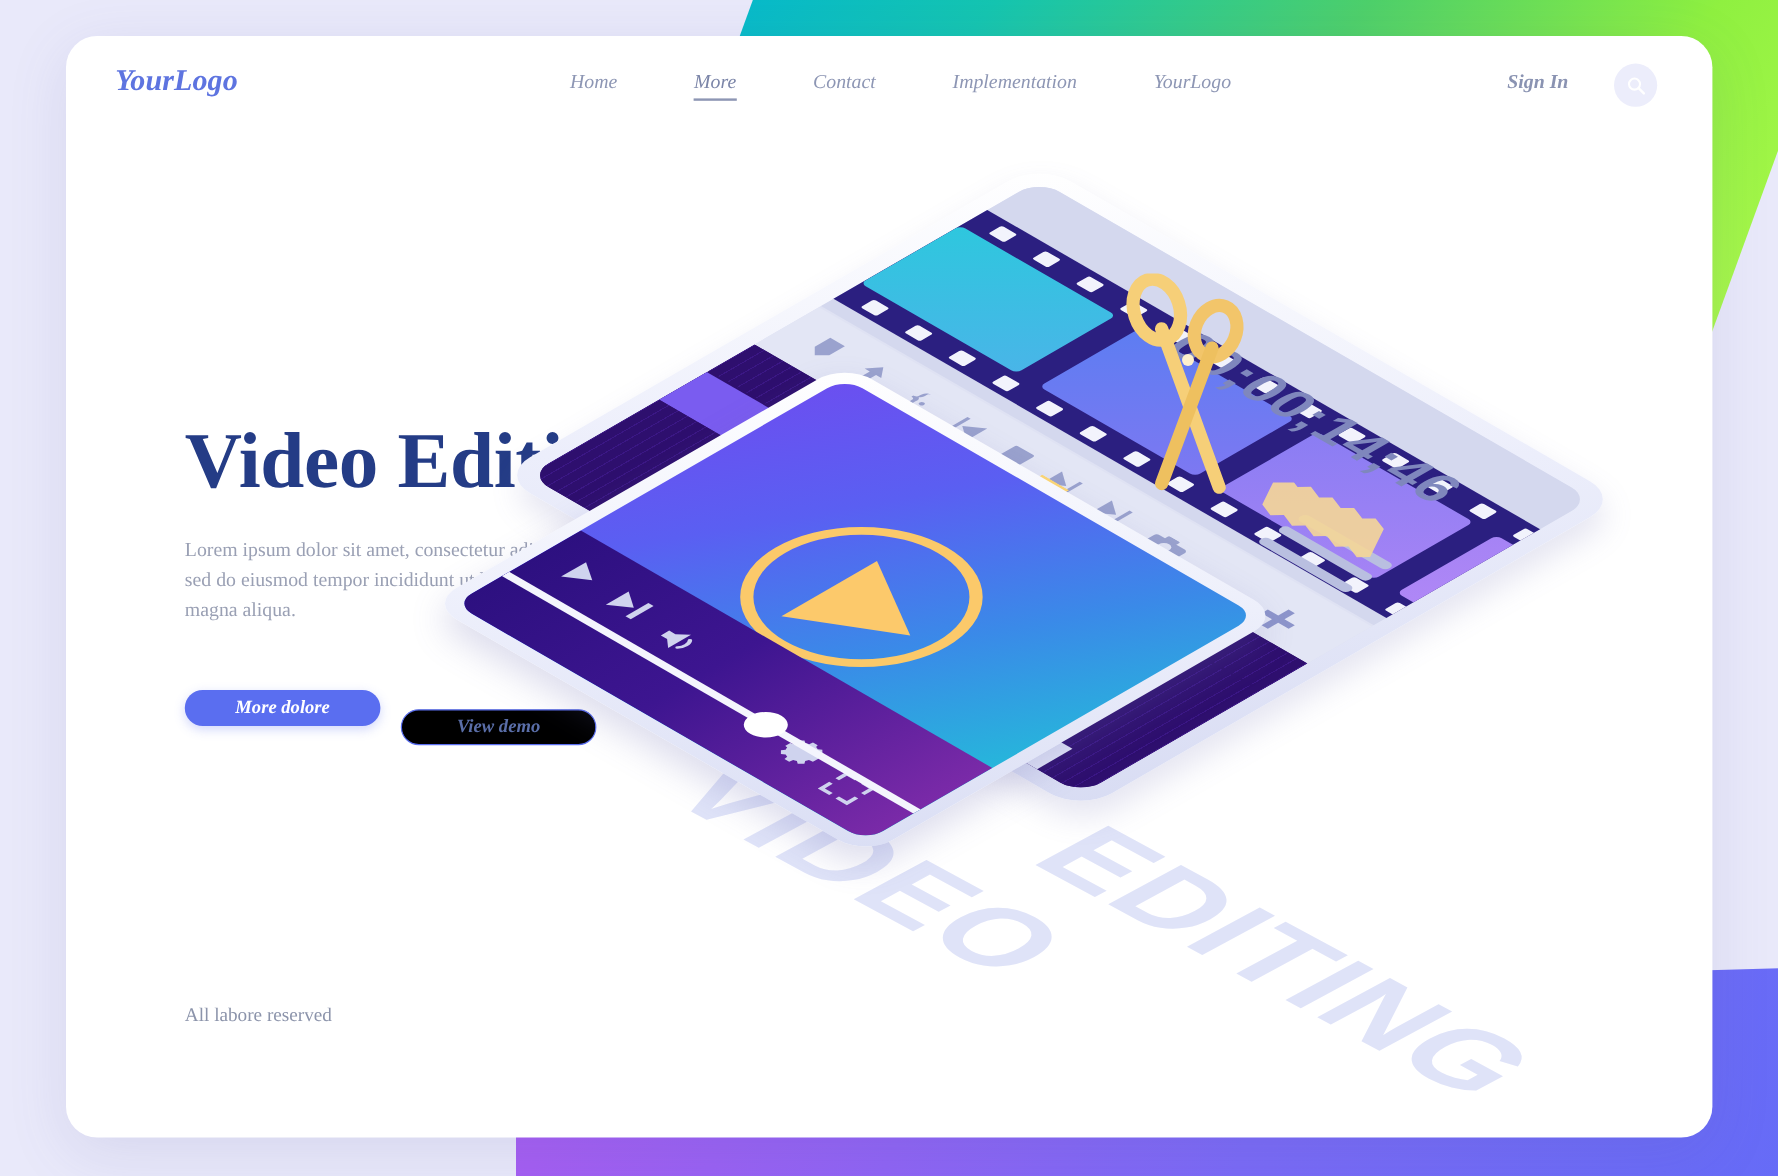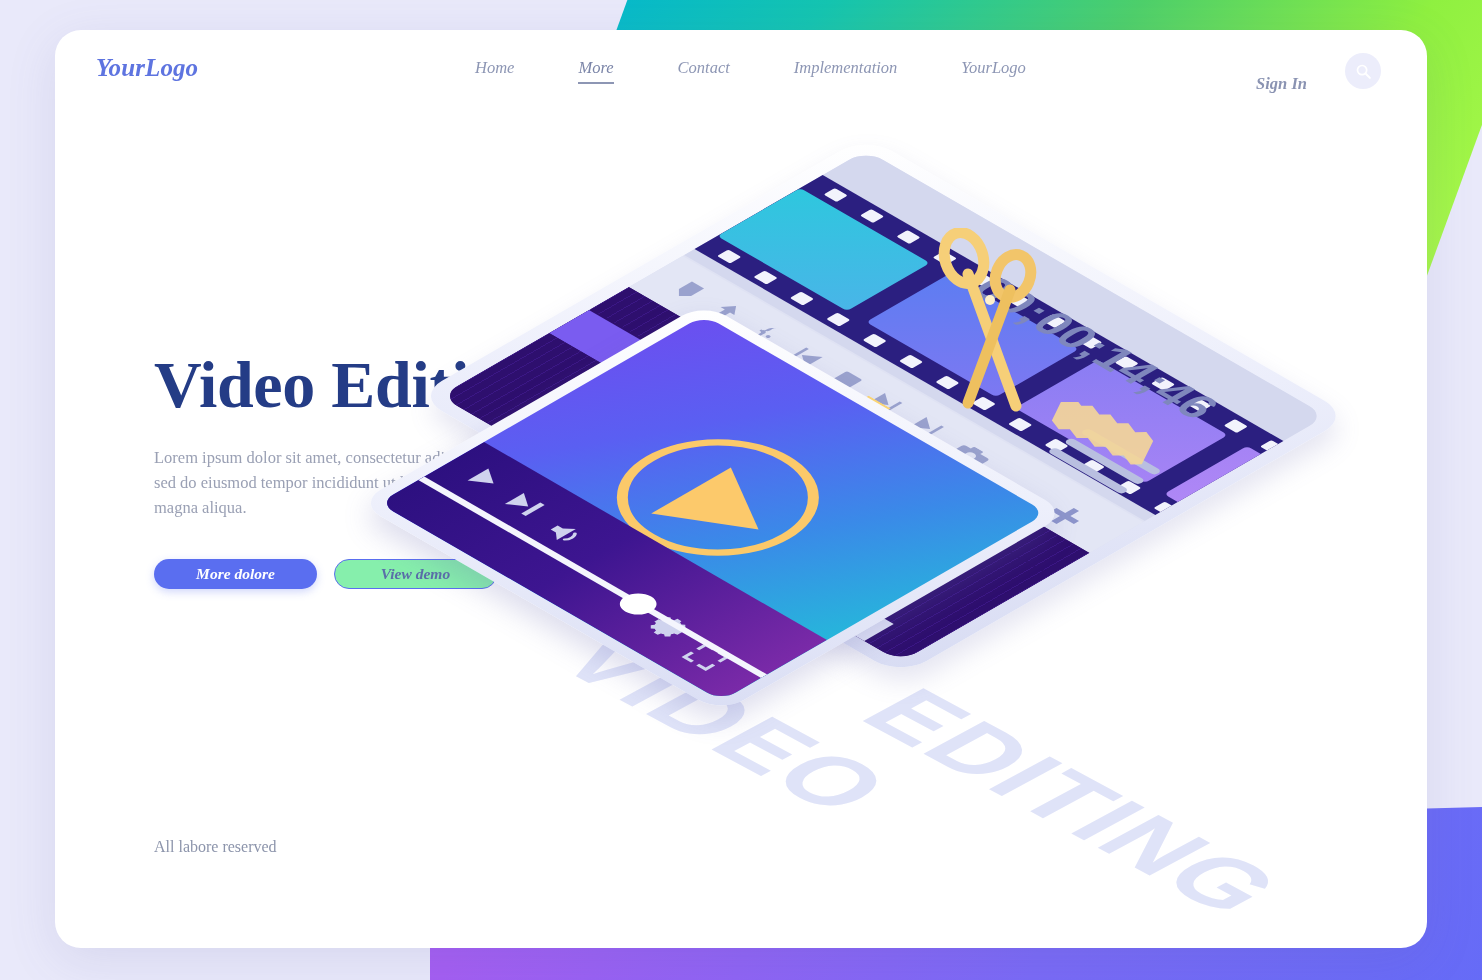--- a/index.html
+++ b/index.html
@@ -59,21 +59,21 @@
     font-size: 16.5px; font-style: italic; color: #8d96b4;
     margin-right: 64px; padding-bottom: 5px; white-space: nowrap;
     cursor: pointer; position: relative;
   }
   .nav-item.active { color: #7b85a8; }
   .nav-item.active::after {
     content: ""; position: absolute; left: 0; right: 0; bottom: -1px;
     height: 1.6px; background: #8d96b4;
   }
   #signin {
-    position: absolute; right: 120px; top: 44px;
+    position: absolute; right: 120px; top: 28px;
     font-size: 16.5px; font-style: italic; font-weight: 700; color: #8a93b2;
     cursor: pointer;
   }
   #search-btn {
     position: absolute; right: 46px; top: 23px;
     width: 36px; height: 36px; border-radius: 50%;
     background: #ecedfb; display: flex; align-items: center; justify-content: center;
     cursor: pointer;
   }
   #search-btn svg { width: 17px; height: 17px; }
@@ -92,21 +92,21 @@
     font-size: 15.5px; font-style: italic; font-weight: 700;
     border-radius: 20px; cursor: pointer; display: inline-flex;
     align-items: center; justify-content: center;
   }
   #btn-primary {
     width: 163px; height: 30px; background: #5a6ef0; color: #ffffff;
     box-shadow: 0 3px 9px rgba(90,110,240,.28);
   }
   #btn-secondary {
     width: 163px; height: 30px; margin-left: 17px;
-    background: #86efac; color: #5a6ea8; border: 1.6px solid #5a6ef0;
+    background: #000000; color: #5a6ea8; border: 1.6px solid #5a6ef0; margin-top: 32px;
   }
   #footer-note {
     position: absolute; left: 99px; top: 808px;
     font-size: 16px; color: #8c94ab;
   }
 
   
   #illu { position: absolute; left: 565px; top: 110px; width: 790px; height: 790px; }
 
   .watermark {

